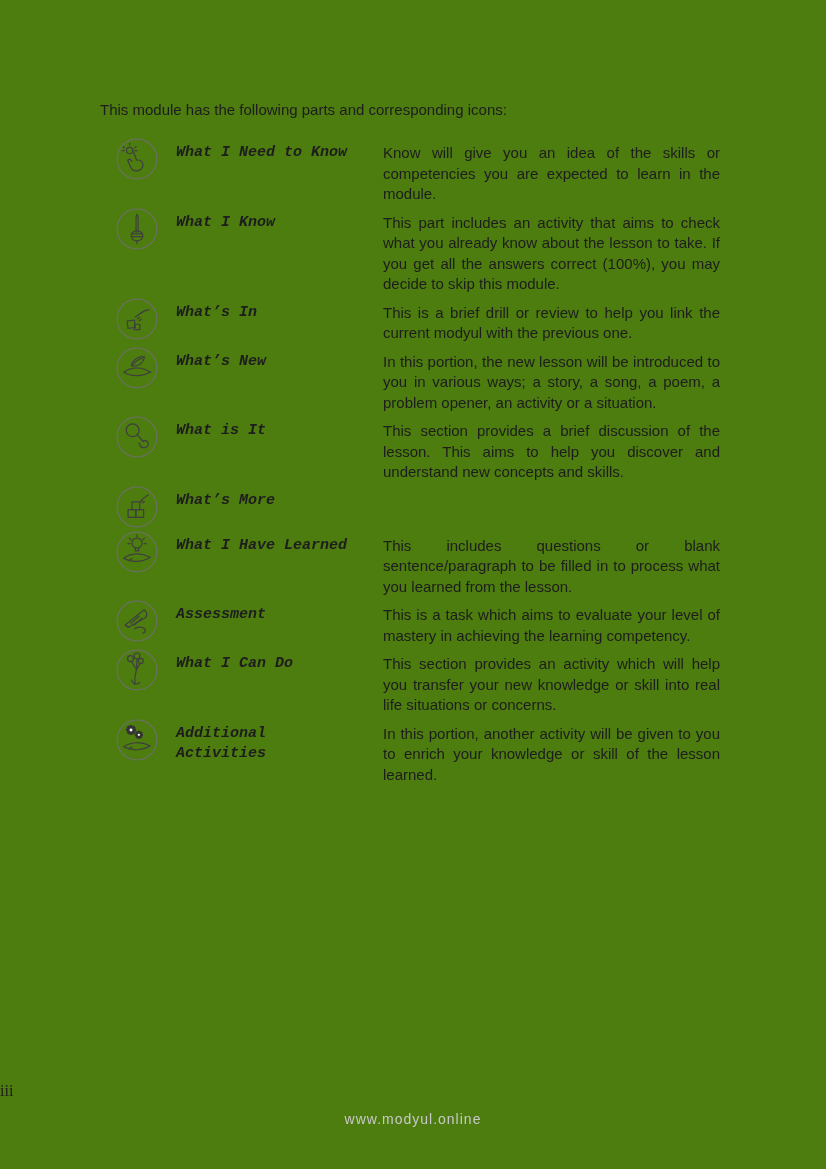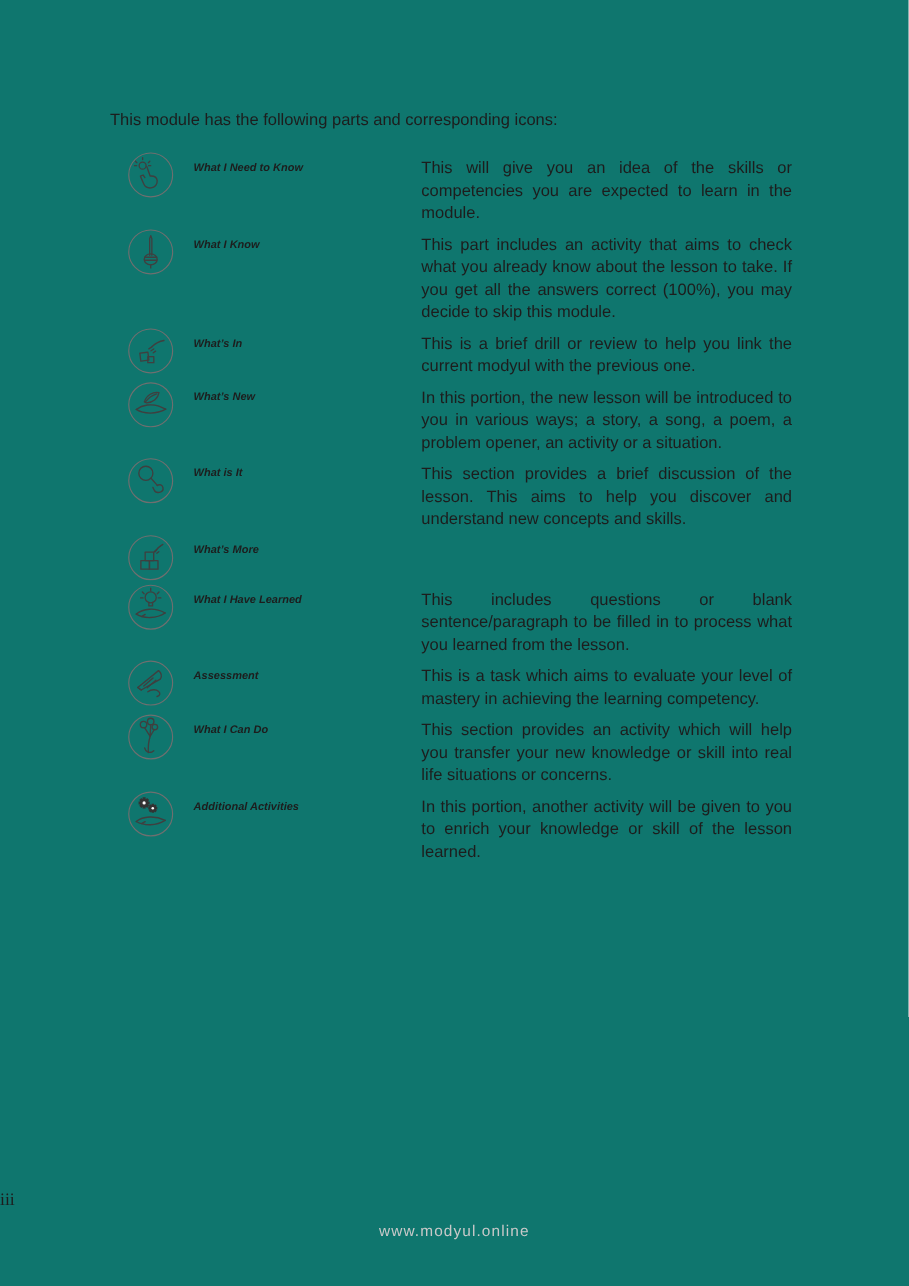--- a/index.html
+++ b/index.html
@@ -1,20 +1,20 @@
 <!DOCTYPE html>
 <html><head>
 <meta charset="utf-8">
 <style>
   html,body{margin:0;padding:0;background:#e9e9e9;}
   .page{
     position:relative;
     width:826px;height:1169px;
     margin:0 auto;
-    background:#0f766e;
+    background:#4d7c0f;
     font-family:"Liberation Sans", sans-serif;
     color:#1d1d1d;
     overflow:hidden;
   }
   .content{
     position:absolute;
     left:100px;top:100px;
     width:620px;
   }
   .intro{
@@ -30,25 +30,26 @@
   .icon-cell{width:76px;}
   .icon{
     display:block;
     width:42px;height:42px;
     margin-left:16px;
     margin-top:-5px;
   }
   .ring{stroke:#6f6f6f;stroke-width:1;fill:none;}
   .art{stroke:#3f3f3f;stroke-width:1.15;fill:none;stroke-linecap:round;stroke-linejoin:round;}
   .label{
-    font-size:10px;
+    font-size:15px;
     font-weight:bold;
     font-style:italic;
     line-height:20.5px;
     padding-right:18px;
+    font-family:Liberation Mono, monospace;
   }
   .desc{
     font-size:15px;
     line-height:20.5px;
     text-align:justify;
     margin:0;
   }
   .page-number{
     position:absolute;
     top:1082px;left:0;right:0;
@@ -75,21 +76,21 @@
   <div class="row">
     <div class="icon-cell">
       <span class="icon"><svg viewBox="0 0 40 40" width="42" height="42">
                 <circle class="ring" cx="20" cy="20" r="19"></circle>
                 <circle class="art" cx="13" cy="12" r="3"></circle>
                 <path class="art" d="M13 6.7V5M8 9.4 6.8 8.2M18 9.4l1.2-1.2M7.8 12H6M18.2 12H20"></path>
                 <path class="art" d="M16.6 12.8l2.9 8.2c3.5-.3 5.8 1.4 6.1 4 .4 3.2-2 5.9-5.3 6.3-3 .3-5.3-1-6.4-3.6l-2.8-6.6 2.3-1 1.6 2.2"></path>
               </svg></span>
     </div>
     <div class="label">What I Need to Know</div>
-    <p class="desc">This will give you an idea of the skills or competencies you are expected to learn in the module.</p>
+    <p class="desc">Know will give you an idea of the skills or competencies you are expected to learn in the module.</p>
   </div>
 
   <div class="row">
     <div class="icon-cell">
       <span class="icon"><svg viewBox="0 0 40 40" width="42" height="42">
                 <circle class="ring" cx="20" cy="20" r="19"></circle>
                 <path class="art" d="M19.1 8.5V23M21 8.5V23M19.1 8.5l.95-2.6.95 2.6"></path>
                 <ellipse class="art" cx="20" cy="26.5" rx="5.6" ry="4.8"></ellipse>
                 <path class="art" d="M14.8 24.6h10.4M14.8 27.2h10.4M20 31.3v2.6"></path>
               </svg></span>

